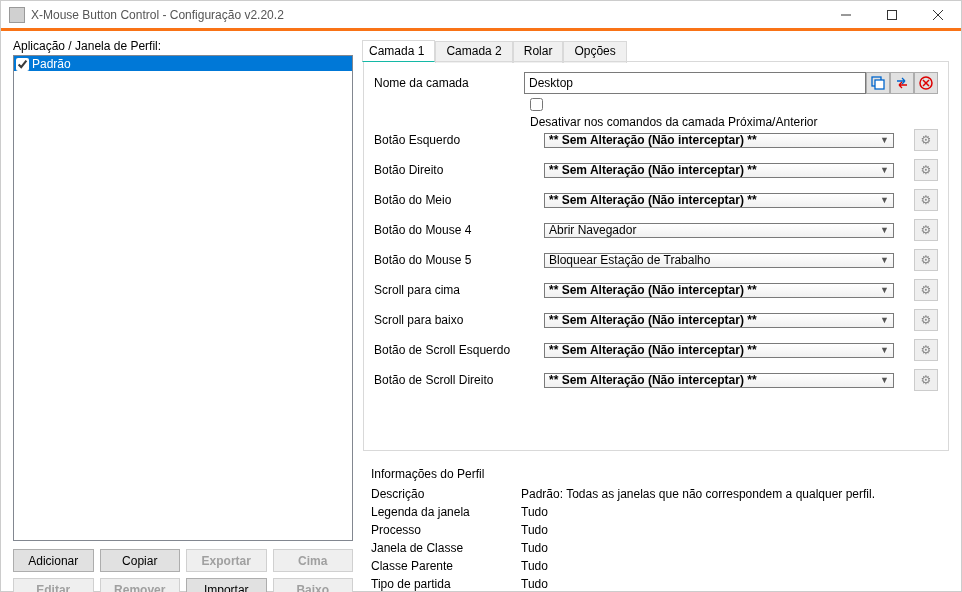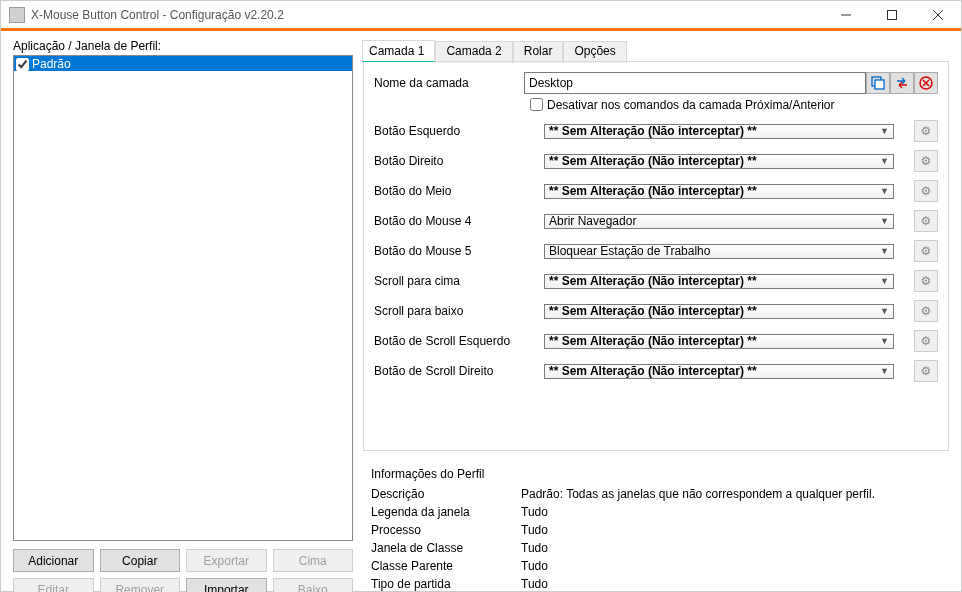--- a/index.html
+++ b/index.html
@@ -11,33 +11,33 @@
 .winbtn { width: 46px; height: 30px; display: flex; align-items: center; justify-content: center; color: #555; }
 .winbtn svg { width: 10px; height: 10px; }
 .content { flex: 1; display: flex; padding: 8px 12px 4px 12px; gap: 10px; }
 .left-col { width: 340px; display: flex; flex-direction: column; }
 .left-label { margin-bottom: 2px; }
 .profile-list { flex: 1; border: 1px solid #828790; background: #fff; overflow: auto; }
 .profile-item { display: flex; align-items: flex-end; height: 15px; background: #0078d7; color: #fff; padding: 0 2px; }
 .profile-item input[type=checkbox] { margin: 0 3px 0 0; width: 13px; height: 13px; accent-color: #fff; }
 .btn-grid { display: grid; grid-template-columns: repeat(4, 1fr); gap: 6px; margin-top: 8px; }
 .btn { height: 23px; border: 1px solid #adadad; background: #e1e1e1; color: #000; cursor: default; display: flex; align-items: center; justify-content: center; }
-.btn.disabled { color: #a0a0a0; background: #efefef; border-color: #d0d0d0; }
+.btn.disabled { color: #a0a0a0; background: #efefef; border-color: #d0d0d0; font-weight: bold; }
 .right-col { flex: 1; display: flex; flex-direction: column; }
 .tab-area { border: 1px solid #d9d9d9; flex: 0 0 auto; height: 390px; position: relative; }
 .tabs { display: flex; position: absolute; top: -22px; left: -1px; }
 .tab { padding: 3px 10px; border: 1px solid #d9d9d9; background: #fff; margin-right: 0px; border-bottom: none; position: relative; top: 1px; }
 .tab.active { background: #fff; z-index: 2; border-bottom: 1px solid #14b8a6; padding-left: 6px; }
 .tab:not(.active) { background: #f0f0f0; top: 2px; padding: 2px 10px; }
 .tab-body { padding: 10px 10px; margin-top: 0; }
 .namerow { display: flex; align-items: center; margin-bottom: 4px; }
 .namerow-label { width: 150px; }
 .namerow input[type=text] { flex: 1; height: 22px; border: 1px solid #7a7a7a; padding: 0 4px; background: #fff; }
 .iconbtn { width: 24px; height: 22px; border: 1px solid #adadad; background: #e1e1e1; display: flex; align-items: center; justify-content: center; }
-.checkrow { margin-left: 156px; display: flex; align-items: flex-start; gap: 4px; margin-bottom: 8px; }
+.checkrow { margin-left: 156px; display: flex; align-items: flex-start; gap: 4px; margin-bottom: 0; flex-direction: column; }
 .checkrow input { margin: 0; }
 .mapping-row { display: flex; align-items: center; gap: 20px; margin-bottom: 8px; }
 .mapping-label { width: 150px; }
 .mapping-select { flex: 1; height: 15px; border: 1px solid #7a7a7a; background: linear-gradient(#fff, #f0f0f0); padding: 0 4px; display: flex; align-items: center; justify-content: space-between; font-weight: bold; }
 .mapping-select.normal { font-weight: normal; }
 .mapping-select .arrow { font-size: 9px; color: #555; }
 .gear { width: 24px; height: 22px; border: 1px solid #ccc; background: #efefef; display: flex; align-items: center; justify-content: center; color: #888; }
 .info-section { margin-top: 10px; padding: 6px 8px; }
 .info-title { margin-bottom: 6px; }
 .info-row { display: flex; margin-bottom: 4px; }

